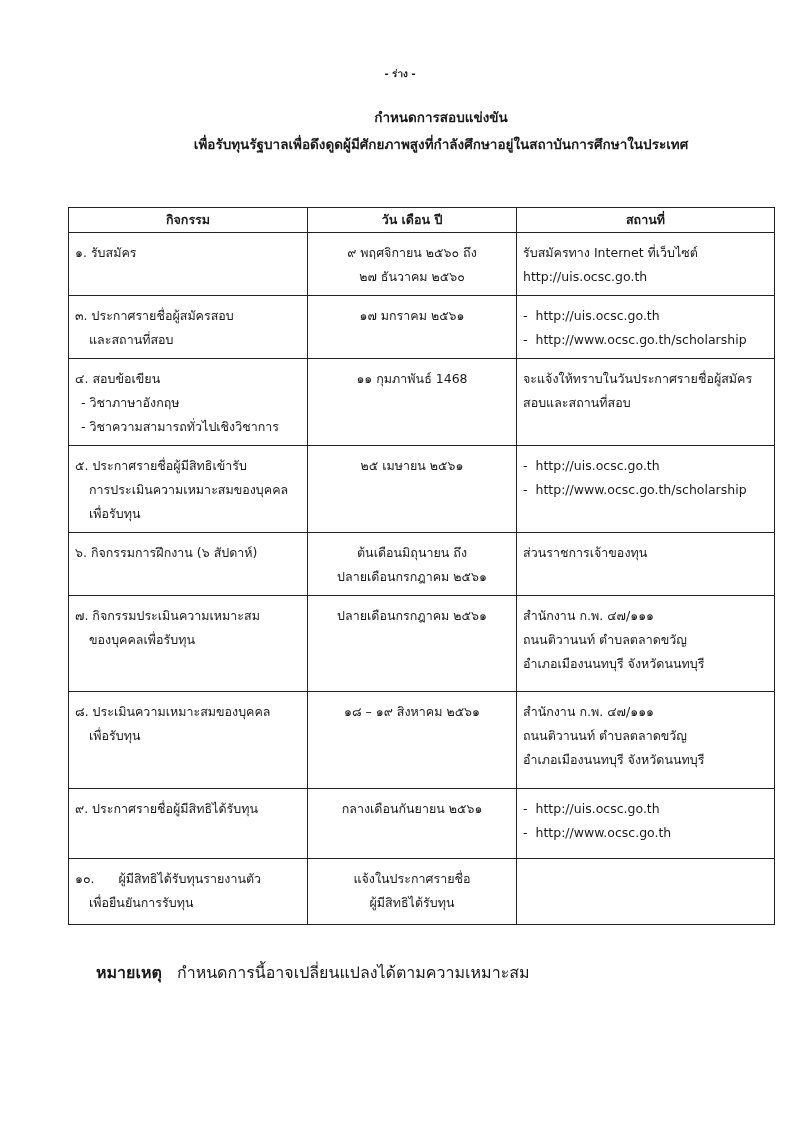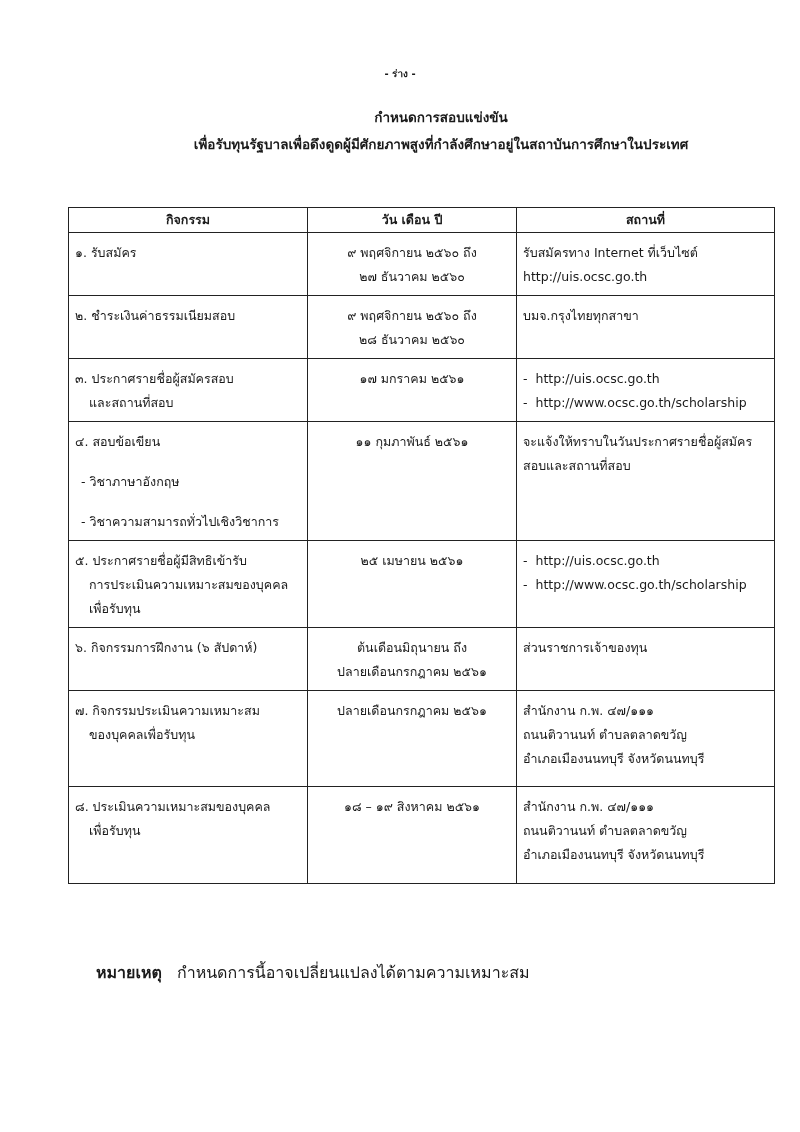--- a/index.html
+++ b/index.html
@@ -24,21 +24,21 @@
     border: 1px solid #222; vertical-align: top; padding: 8px 6px 6px 6px;
     line-height: 24px;
   }
   table.schedule th {
     font-weight: bold; text-align: center; padding: 0 6px; height: 24px; line-height: 24px;
   }
   col.c1 { width: 239px; } col.c2 { width: 209px; } col.c3 { width: 258px; }
   td.date { text-align: center; }
   .line { display: block; white-space: nowrap; }
   .indent { padding-left: 14px; }
-  .sub { padding-left: 6px; margin-top: 16px; }
+  .sub { padding-left: 6px; }
   .dash::before { content: "-\00a0\00a0"; }
   .note {
     position: absolute; top: 960px; left: 96px; font-size: 16px; white-space: nowrap;
   }
   .note b { font-weight: bold; margin-right: 10px; }
 </style>
 </head>
 <body>
 
 <div class="draft-mark">- ร่าง -</div>
@@ -70,32 +70,20 @@
       <td class="date">
         <span class="line">๙ พฤศจิกายน ๒๕๖๐  ถึง</span>
         <span class="line">๒๗ ธันวาคม ๒๕๖๐</span>
       </td>
       <td>
         <span class="line">รับสมัครทาง Internet ที่เว็บไซต์</span>
         <span class="line">http://uis.ocsc.go.th</span>
       </td>
     </tr>
 
-    <tr style="height:50px">
-      <td>
-        <span class="line">๒. ชำระเงินค่าธรรมเนียมสอบ</span>
-      </td>
-      <td class="date">
-        <span class="line">๙ พฤศจิกายน ๒๕๖๐  ถึง</span>
-        <span class="line">๒๘ ธันวาคม ๒๕๖๐</span>
-      </td>
-      <td>
-        <span class="line">บมจ.กรุงไทยทุกสาขา</span>
-      </td>
-    </tr>
 
     <tr style="height:50px">
       <td>
         <span class="line">๓. ประกาศรายชื่อผู้สมัครสอบ</span>
         <span class="line indent">และสถานที่สอบ</span>
       </td>
       <td class="date">
         <span class="line">๑๗ มกราคม ๒๕๖๑</span>
       </td>
       <td>
@@ -104,21 +92,21 @@
       </td>
     </tr>
 
     <tr style="height:76px">
       <td>
         <span class="line">๔. สอบข้อเขียน</span>
         <span class="line sub">- วิชาภาษาอังกฤษ</span>
         <span class="line sub">- วิชาความสามารถทั่วไปเชิงวิชาการ</span>
       </td>
       <td class="date">
-        <span class="line">๑๑ กุมภาพันธ์ ๒๕๖๑</span>
+        <span class="line">๑๑ กุมภาพันธ์ 1468</span>
       </td>
       <td>
         <span class="line">จะแจ้งให้ทราบในวันประกาศรายชื่อผู้สมัคร</span>
         <span class="line">สอบและสถานที่สอบ</span>
       </td>
     </tr>
 
     <tr style="height:86px">
       <td>
         <span class="line">๕. ประกาศรายชื่อผู้มีสิทธิเข้ารับ</span>
@@ -170,20 +158,43 @@
       <td class="date">
         <span class="line">๑๘ – ๑๙ สิงหาคม ๒๕๖๑</span>
       </td>
       <td>
         <span class="line">สำนักงาน ก.พ. ๔๗/๑๑๑</span>
         <span class="line">ถนนติวานนท์ ตำบลตลาดขวัญ</span>
         <span class="line">อำเภอเมืองนนทบุรี  จังหวัดนนทบุรี</span>
       </td>
     </tr>
 
-
+    <tr style="height:70px">
+      <td>
+        <span class="line">๙. ประกาศรายชื่อผู้มีสิทธิได้รับทุน</span>
+      </td>
+      <td class="date">
+        <span class="line">กลางเดือนกันยายน ๒๕๖๑</span>
+      </td>
+      <td>
+        <span class="line dash">http://uis.ocsc.go.th</span>
+        <span class="line dash">http://www.ocsc.go.th</span>
+      </td>
+    </tr>
+
+    <tr style="height:66px">
+      <td>
+        <span class="line" style="white-space:pre">๑๐.      ผู้มีสิทธิได้รับทุนรายงานตัว</span>
+        <span class="line indent">เพื่อยืนยันการรับทุน</span>
+      </td>
+      <td class="date">
+        <span class="line">แจ้งในประกาศรายชื่อ</span>
+        <span class="line">ผู้มีสิทธิได้รับทุน</span>
+      </td>
+      <td></td>
+    </tr>
   </tbody>
 </table>
 
 <div class="note">
   <b>หมายเหตุ</b>
   <span>กำหนดการนี้อาจเปลี่ยนแปลงได้ตามความเหมาะสม</span>
 </div>
 
 </body></html>

